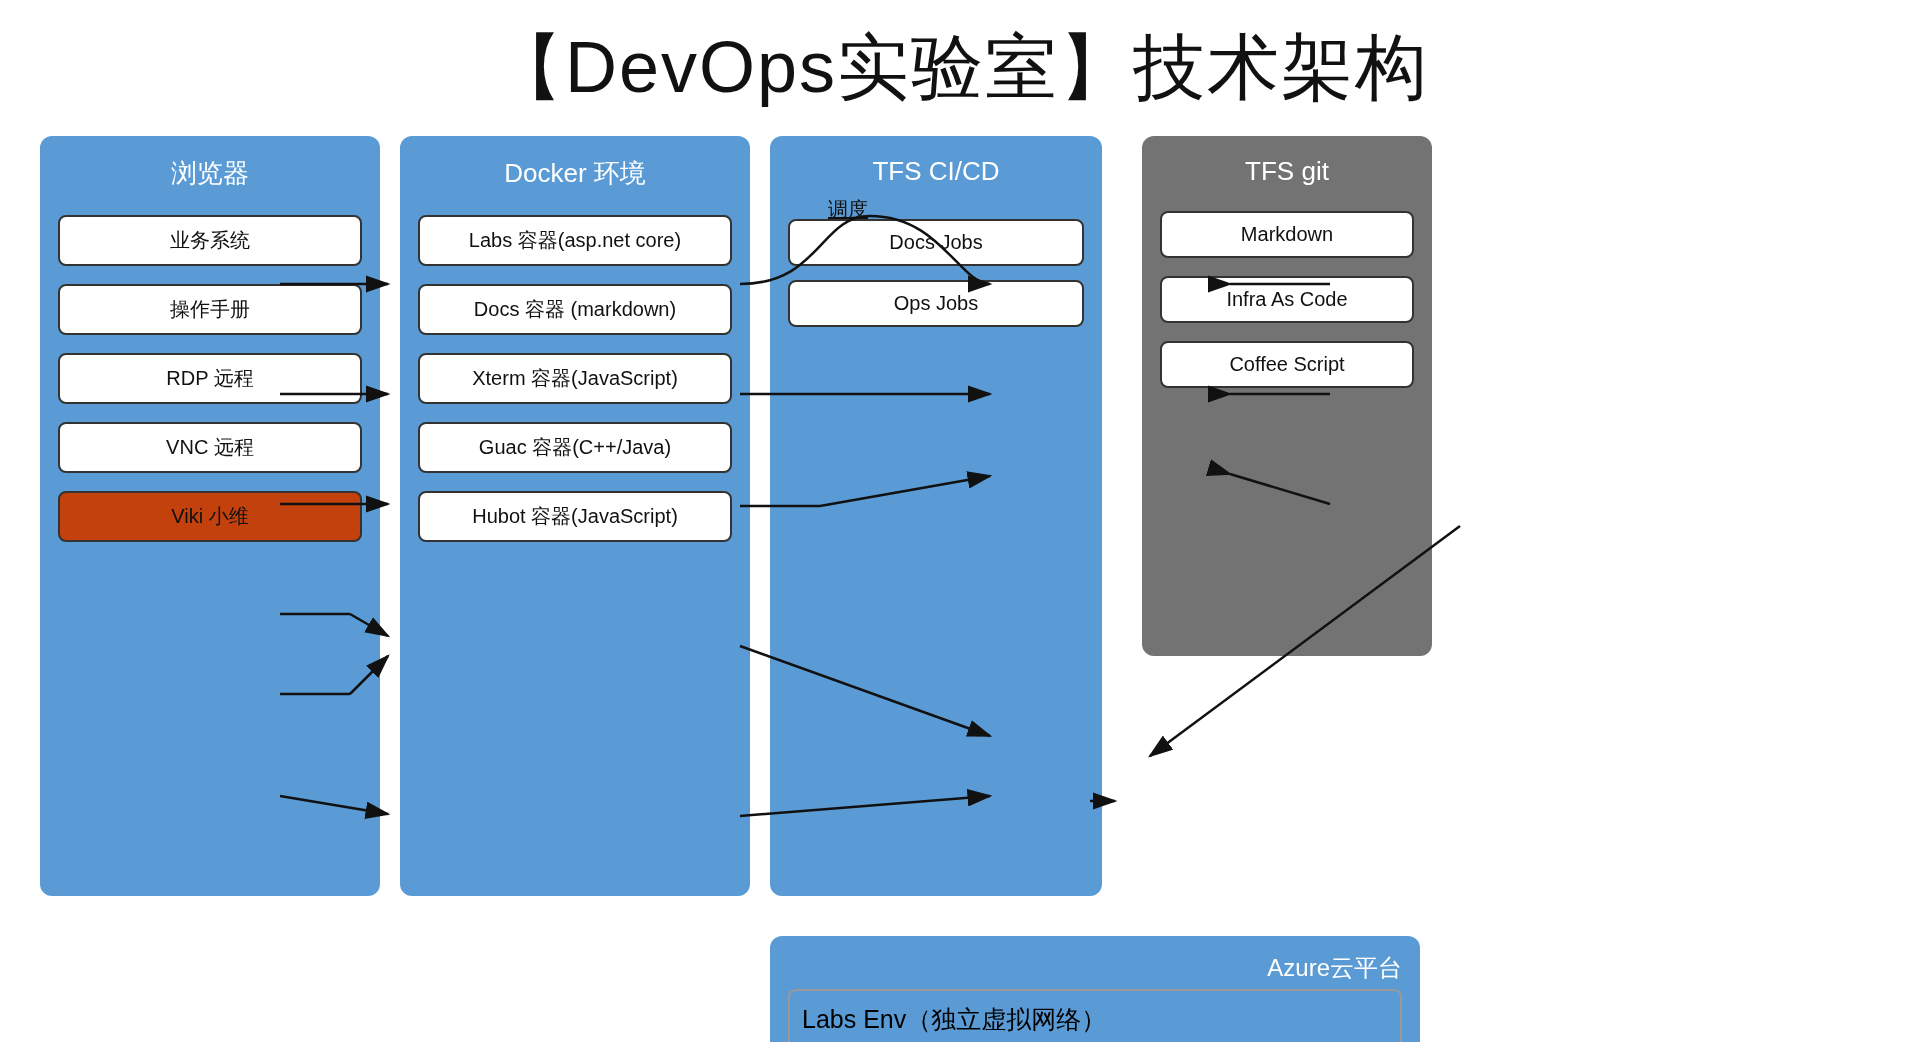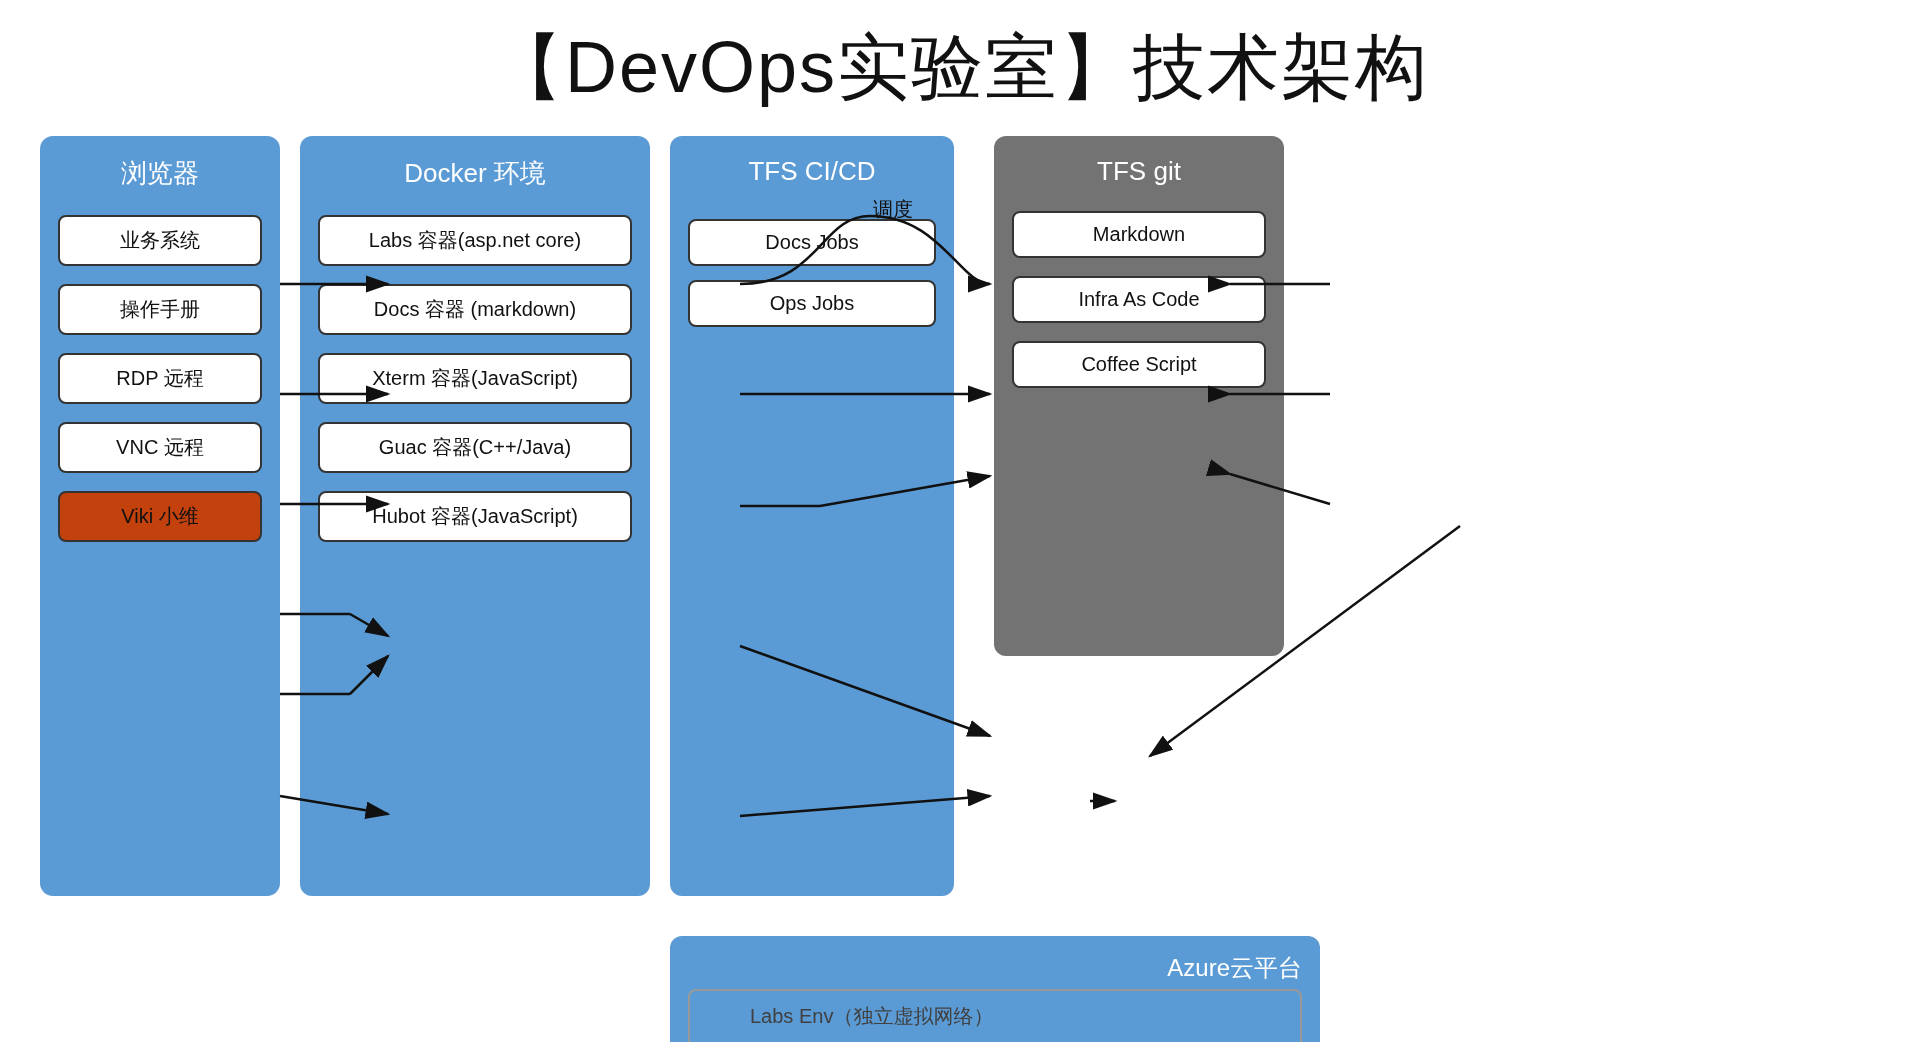--- a/index.html
+++ b/index.html
@@ -36,36 +36,35 @@
       padding: 20px 18px 24px 18px;
       display: flex;
       flex-direction: column;
       align-items: center;
       gap: 18px;
       position: relative;
     }
 
     .col-browser {
       background: #5b9bd5;
-      width: 240px;
+      width: 340px;
       margin-right: 20px;
       min-height: 760px;
-      border-radius: 13px;
     }
 
     .col-docker {
       background: #5b9bd5;
       width: 350px;
       margin-right: 20px;
       min-height: 760px;
     }
 
     .col-tfscicd {
       background: #5b9bd5;
-      width: 284px;
+      width: 332px;
       margin-right: 20px;
       min-height: 760px;
     }
 
     .col-tfsgit {
       background: #737373;
       width: 290px;
       min-height: 520px;
     }
 
@@ -123,24 +122,23 @@
 
     .labs-env-box {
       border: 2px solid #999;
       border-radius: 8px;
       padding: 12px 12px 14px 12px;
       width: 100%;
       background: transparent;
     }
 
     .labs-env-title {
-      font-size: 20px;
-      color: #404040;
+      font-size: 25px;
+      color: #000000;
       margin-bottom: 10px;
-      margin-left: 48px;
     }
 
     
     .dispatch-label {
       position: absolute;
       font-size: 20px;
       color: #111;
       font-weight: 400;
     }
 
@@ -201,21 +199,21 @@
 
     <div class="azure-platform" style="width: 650px;">
       <div class="azure-header">Azure云平台</div>
       <div class="labs-env-box">
         <div class="labs-env-title">Labs Env（独立虚拟网络）</div>
 
       </div>
     </div>
   </div>
 
-  <div class="dispatch-label" style="left: 873px; top: 60px;">调度</div>
+  <div class="dispatch-label" style="left: 828px; top: 60px; text-decoration: underline;">调度</div>
 
   <svg class="svg-overlay" xmlns="http://www.w3.org/2000/svg" style="position:absolute;top:0;left:0;width:1840px;height:900px;pointer-events:none;">
     <defs>
       <marker id="arrowhead" markerWidth="10" markerHeight="7" refX="9" refY="3.5" orient="auto">
         <polygon points="0 0, 10 3.5, 0 7" fill="#111"></polygon>
       </marker>
       <marker id="arrowhead-left" markerWidth="10" markerHeight="7" refX="1" refY="3.5" orient="auto">
         <polygon points="10 0, 0 3.5, 10 7" fill="#111"></polygon>
       </marker>
     </defs>

